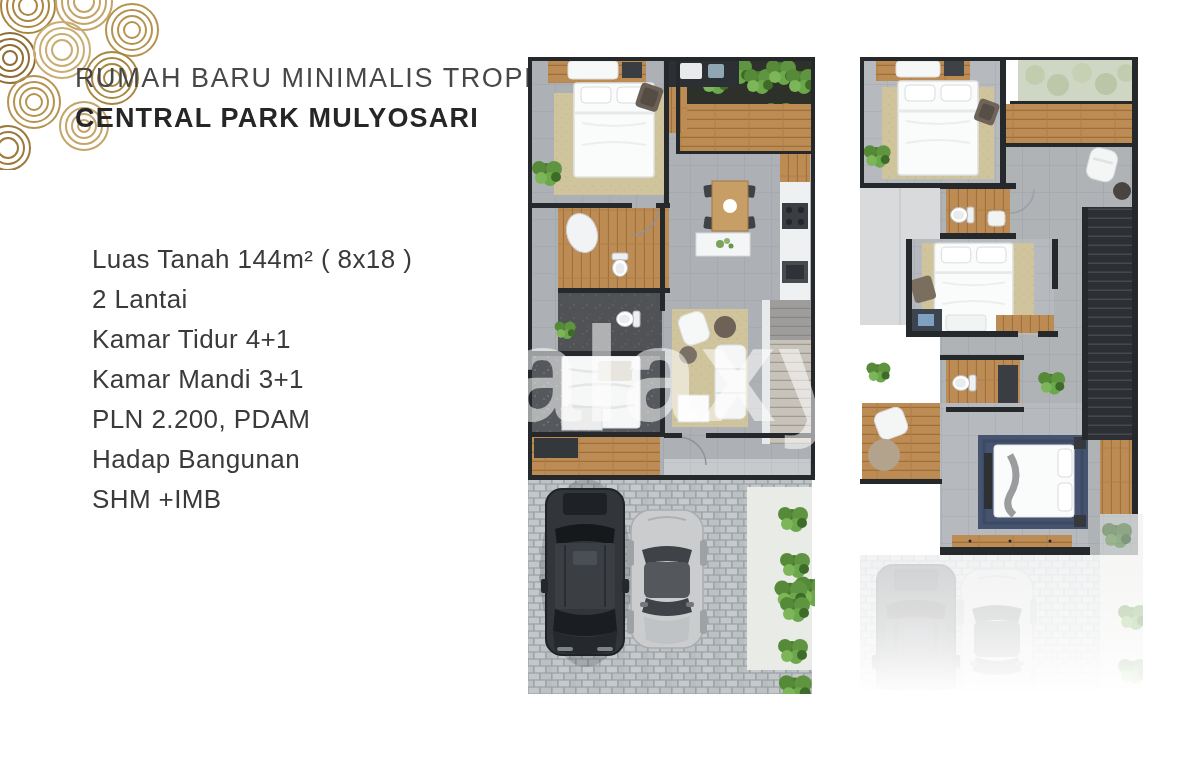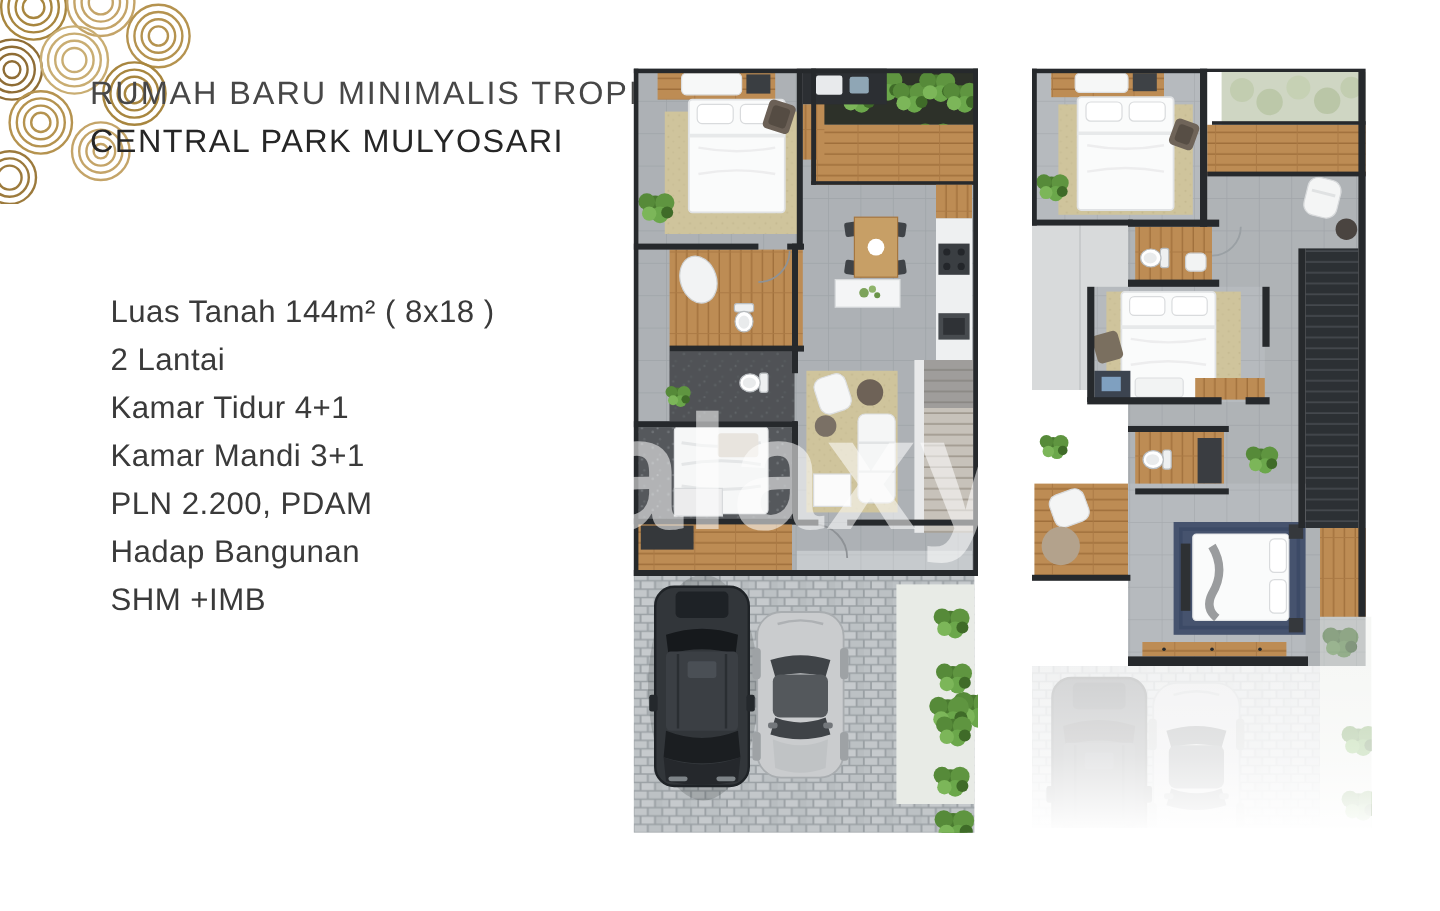--- a/index.html
+++ b/index.html
@@ -1,29 +1,29 @@
 <!DOCTYPE html>
 <html><head>
 <meta charset="utf-8">
 <style>
   html,body{margin:0;padding:0;background:#fff;}
   body{width:1200px;height:759px;position:relative;overflow:hidden;
        font-family:"Liberation Sans",sans-serif;color:#3d3d3d;}
   .logo{position:absolute;left:0;top:0;width:190px;height:170px;}
   .headline{position:absolute;left:75px;top:58px;}
   .headline .hl{font-size:27px;line-height:40px;letter-spacing:1.6px;color:#474747;white-space:nowrap;}
-  .headline .hl-bold{font-size:27px;line-height:40px;letter-spacing:1.2px;font-weight:normal;color:#262626;white-space:nowrap;}
+  .headline .hl-bold{font-size:27px;line-height:40px;letter-spacing:1.2px;font-weight:bold;color:#262626;white-space:nowrap;}
   .specs{position:absolute;left:75px;top:222px;list-style:none;margin:17px;padding:0;}
   .specs li{font-size:26px;line-height:40px;letter-spacing:.4px;color:#3a3a3a;white-space:nowrap;}
   .plan{position:absolute;z-index:1;}
   #planA{left:528px;top:57px;}
   #planB{left:860px;top:57px;}
-  .watermark{position:absolute;left:408px;top:296px;z-index:2;
+  .watermark{position:absolute;left:420px;top:296px;z-index:2;
      font-size:136px;font-weight:bold;letter-spacing:2px;
-     color:rgba(255,255,255,0.55);pointer-events:none;margin-top:20px;}
+     color:rgba(255,255,255,0.55);pointer-events:none;}
   .defs-holder{position:absolute;width:0;height:0;overflow:hidden;}
 </style>
 </head>
 <body>
 
 <svg class="defs-holder" aria-hidden="true">
   <defs>
     <pattern id="tile" width="27" height="27" patternUnits="userSpaceOnUse">
       <rect width="27" height="27" fill="#b6babe"></rect>
       <path d="M27 0H0V27" fill="none" stroke="#a7abaf" stroke-width="1.2"></path>

